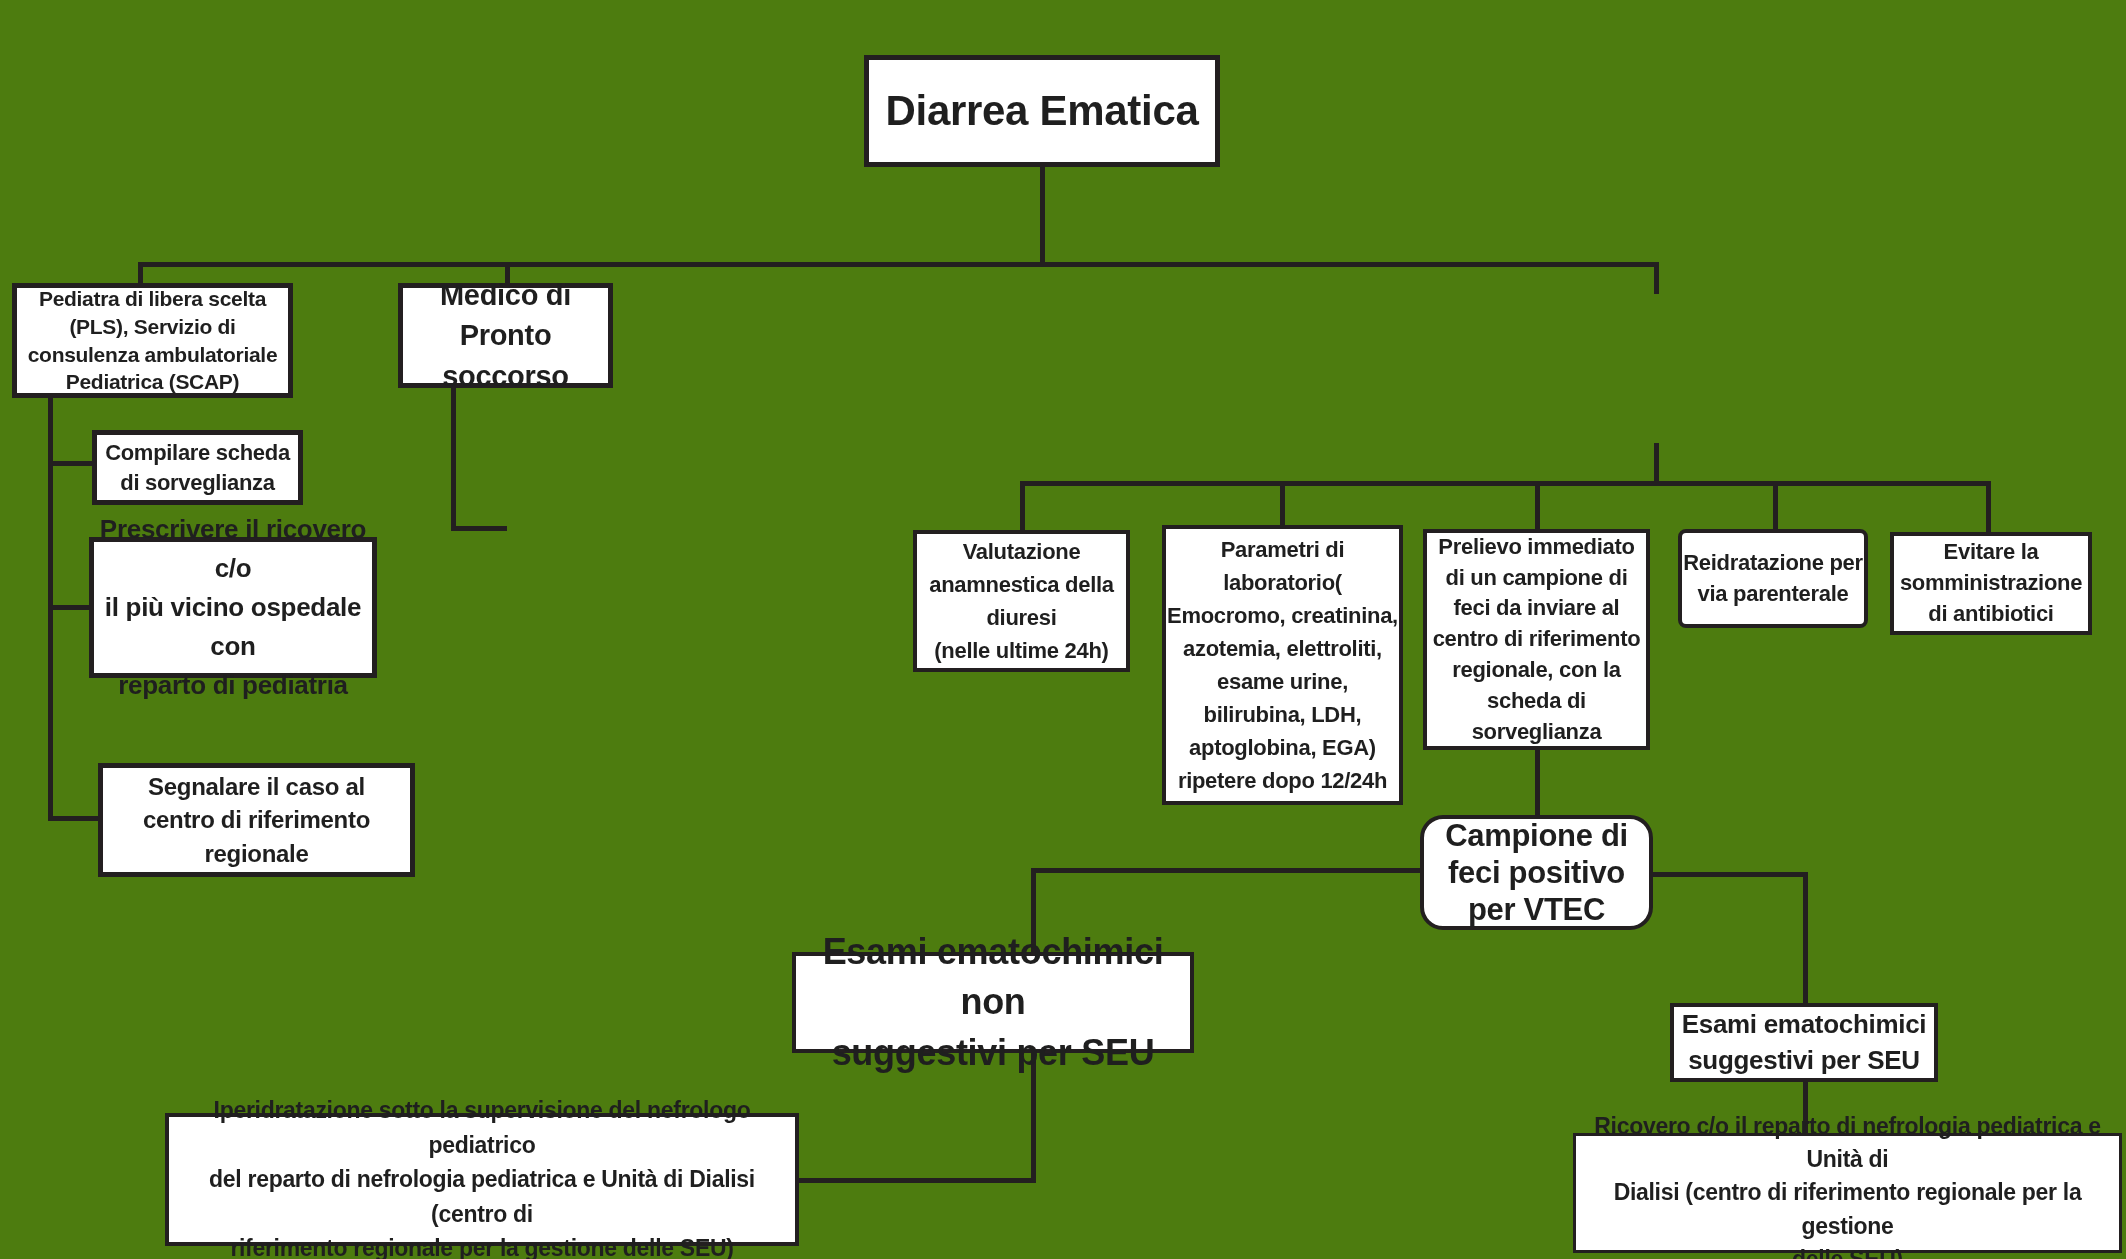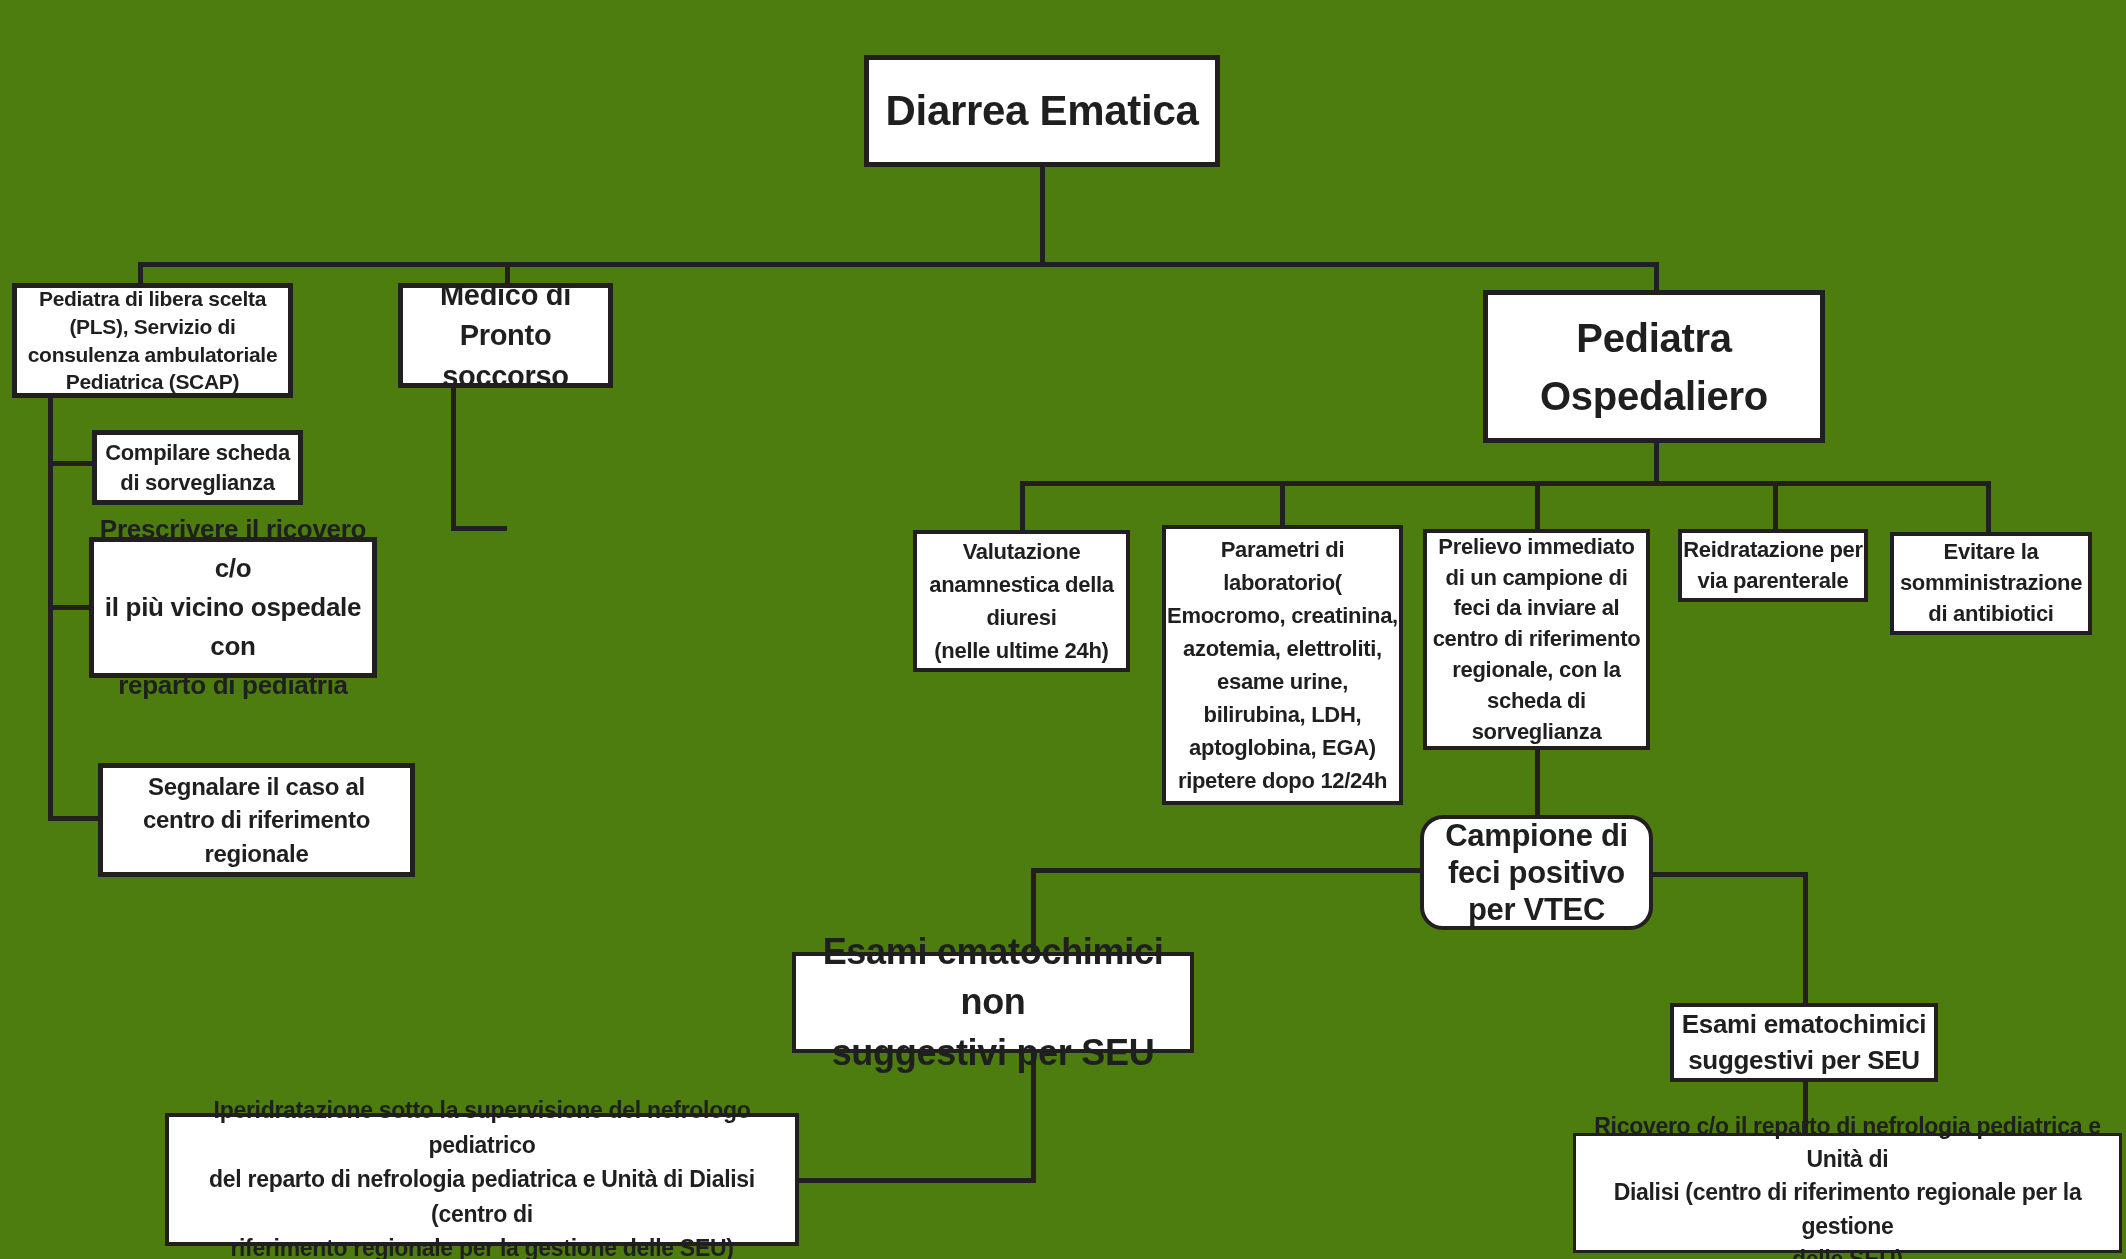--- a/index.html
+++ b/index.html
@@ -31,21 +31,21 @@
   .n-pls{left:12px;top:283px;width:281px;height:115px;font-size:21px;line-height:1.33;}
   .n-medico{left:398px;top:283px;width:215px;height:105px;font-size:29px;line-height:1.4;}
   .n-po{left:1483px;top:290px;width:342px;height:153px;font-size:40px;line-height:1.45;}
   .n-compilare{left:92px;top:430px;width:211px;height:75px;font-size:22px;line-height:1.35;}
   .n-prescrivere{left:89px;top:537px;width:288px;height:141px;font-size:26px;line-height:1.5;}
   .n-segnalare{left:98px;top:763px;width:317px;height:114px;font-size:24px;line-height:1.4;}
   .n-ricped{left:505px;top:480px;width:238px;height:95px;font-size:26px;line-height:1.2;}
   .n-valutazione{left:913px;top:530px;width:217px;height:142px;font-size:22px;line-height:1.5;}
   .n-parametri{left:1162px;top:525px;width:241px;height:280px;font-size:22px;line-height:1.5;}
   .n-prelievo{left:1423px;top:529px;width:227px;height:221px;font-size:22px;line-height:1.4;}
-  .n-reidratazione{left:1678px;top:529px;width:190px;height:73px;font-size:22px;line-height:1.4;}
+  .n-reidratazione{left:1678px;top:529px;width:190px;height:99px;font-size:22px;line-height:1.4;border-radius:8px;}
   .n-evitare{left:1890px;top:532px;width:202px;height:103px;font-size:22px;line-height:1.4;}
   .n-campione{left:1420px;top:815px;width:233px;height:115px;font-size:31px;line-height:1.2;border-radius:23px;}
   .n-esamino{left:792px;top:952px;width:402px;height:101px;font-size:36px;line-height:1.4;}
   .n-esamisi{left:1670px;top:1003px;width:268px;height:79px;font-size:26px;line-height:1.35;}
   .n-iperidratazione{left:165px;top:1113px;width:634px;height:133px;font-size:23px;line-height:1.5;}
   .n-ricnefro{left:1573px;top:1133px;width:549px;height:120px;font-size:23px;line-height:1.45;border-width:3px;}
 
   
   .l-root-drop{left:1040px;top:167px;width:5px;height:100px;}
   .l-top-h{left:138px;top:262px;width:1521px;height:5px;}
@@ -106,22 +106,20 @@
   <div class="l l-esamino-left"></div>
   <div class="l l-esamisi-down"></div>
 
   <div class="node n-root">Diarrea Ematica</div>
   <div class="node n-pls">Pediatra di libera scelta
 (PLS), Servizio di
 consulenza ambulatoriale
 Pediatrica (SCAP)</div>
   <div class="node n-medico">Medico di
 Pronto soccorso</div>
-  <div class="node n-po">Pediatra
-Ospedaliero</div>
   <div class="node n-compilare">Compilare scheda
 di sorveglianza</div>
   <div class="node n-prescrivere">Prescrivere il ricovero c/o
 il più vicino ospedale con
 reparto di pediatria</div>
   <div class="node n-segnalare">Segnalare il caso al
 centro di riferimento
 regionale</div>
   <div class="node n-valutazione thin">Valutazione
 anamnestica della

